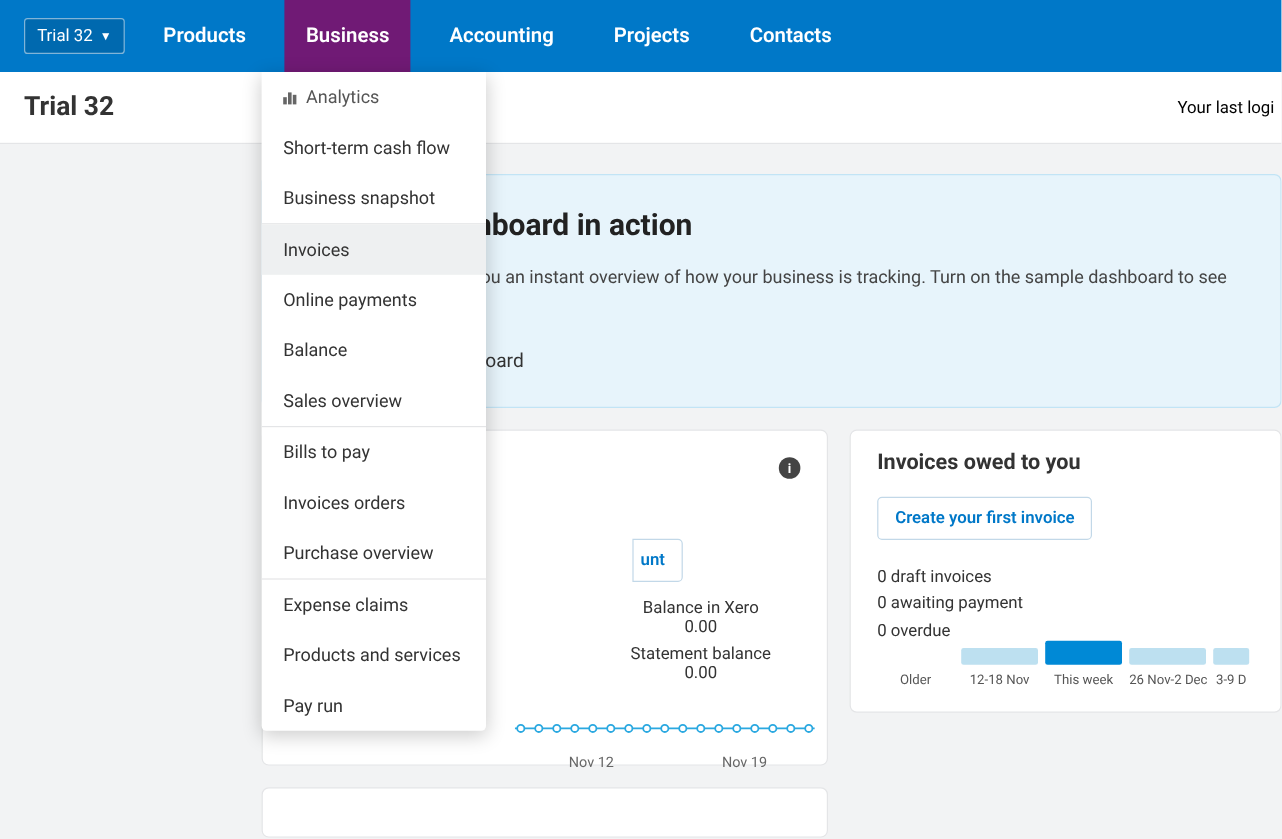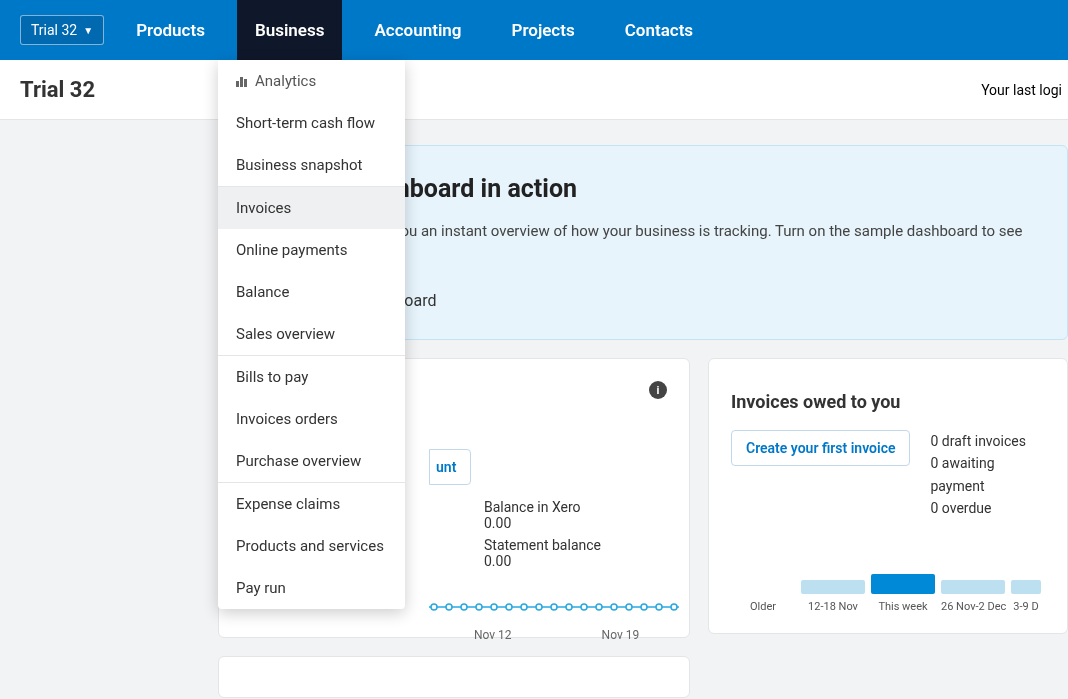--- a/index.html
+++ b/index.html
@@ -37,21 +37,21 @@
     color: #fff;
     font-size: 17px;
     font-weight: 600;
     padding: 0 18px;
     height: 60px;
     display: flex;
     align-items: center;
     cursor: pointer;
   }
   .nav-item.active {
-    background: #0f172a;
+    background: #701a75;
     text-align: right;
   }
   .subheader {
     background: #fff;
     height: 60px;
     display: flex;
     align-items: center;
     padding: 0 20px;
     border-bottom: 1px solid #e4e5e7;
     position: relative;
@@ -126,39 +126,39 @@
     margin-left: 18px;
   }
   .card {
     background: #fff;
     border: 1px solid #e4e5e7;
     border-radius: 6px;
     padding: 20px 22px;
     position: relative;
   }
   .card.balance { width: 472px; height: 280px; padding-left: 210px; }
-  .card.invoices { width: 360px; height: 276px; padding: 32px 22px; }
+  .card.invoices { width: 360px; height: 236px; padding: 16px 22px; }
   .card h3 { font-size: 18px; font-weight: 700; margin-bottom: 18px; }
   .info-icon {
     position:absolute; top:22px; right:22px;
     width:18px; height:18px; border-radius:50%; background:#444; color:#fff;
     display:flex; align-items:center; justify-content:center; font-size:11px; font-weight:700;
     cursor:pointer;
   }
   .pill-btn {
     border:1px solid #c2d8e8; color:#0078c8; background:#fff;
     padding: 9px 14px; border-radius:4px; font-size:14px; font-weight:600; cursor:pointer;
     display:inline-block;
   }
   .bal-lines { margin-top: 14px; font-size:14px; }
   .bal-lines .row { display:flex; justify-content:space-between; width: 200px; margin-left: 55px; margin-bottom:6px;flex-direction:column; }
   .spark { margin-top: 30px; }
   .spark-labels { display:flex; gap: 90px; margin-top:10px; font-size:12px; color:#666; margin-left: 45px;}
   .inv-lines { font-size: 14px; line-height:1.6; }
-  .inv-row { display:flex; gap:20px; }
+  .inv-row { display:flex; gap:20px;flex-direction:column; }
   .inv-left { flex: 0 0 auto; }
   .inv-right { flex: 1 1 auto; }
   .bars-chart {
     position:absolute; bottom: 20px; left: 22px; right: 0;
   }
   .bars-chart .bars { display:flex; gap: 6px; align-items:flex-end; height: 20px;}
   .bars-chart .bar { width: 64px; height: 14px; background:#bde0f0; border-radius: 2px;}
   .bars-chart .bar.tall { height: 20px; background:#0089d6; }
   .bar-labels { display:flex; gap: 6px; font-size: 11px; color:#555; margin-top:6px; }
   .bar-labels span { width:64px; text-align:center; white-space: nowrap; }
@@ -220,21 +220,21 @@
           <div class="knob"></div>
         </div>
       <span>Sample dashboard</span>
     </div>
   </div>
 
   <div class="cards-row">
 
     <div class="card balance">
       <div class="info-icon">i</div>
-      <div style="position:relative; top:70px;">
+      <div style="position:relative; top:70px;text-align:center;">
         <span class="pill-btn" style="border-radius:0 4px 4px 0; padding-left:6px;">unt</span>
         <div class="bal-lines">
           <div class="row">
             <span>Balance in Xero</span>
             <span>0.00</span>
           </div>
           <div class="row">
             <span>Statement balance</span>
             <span>0.00</span>
           </div>

